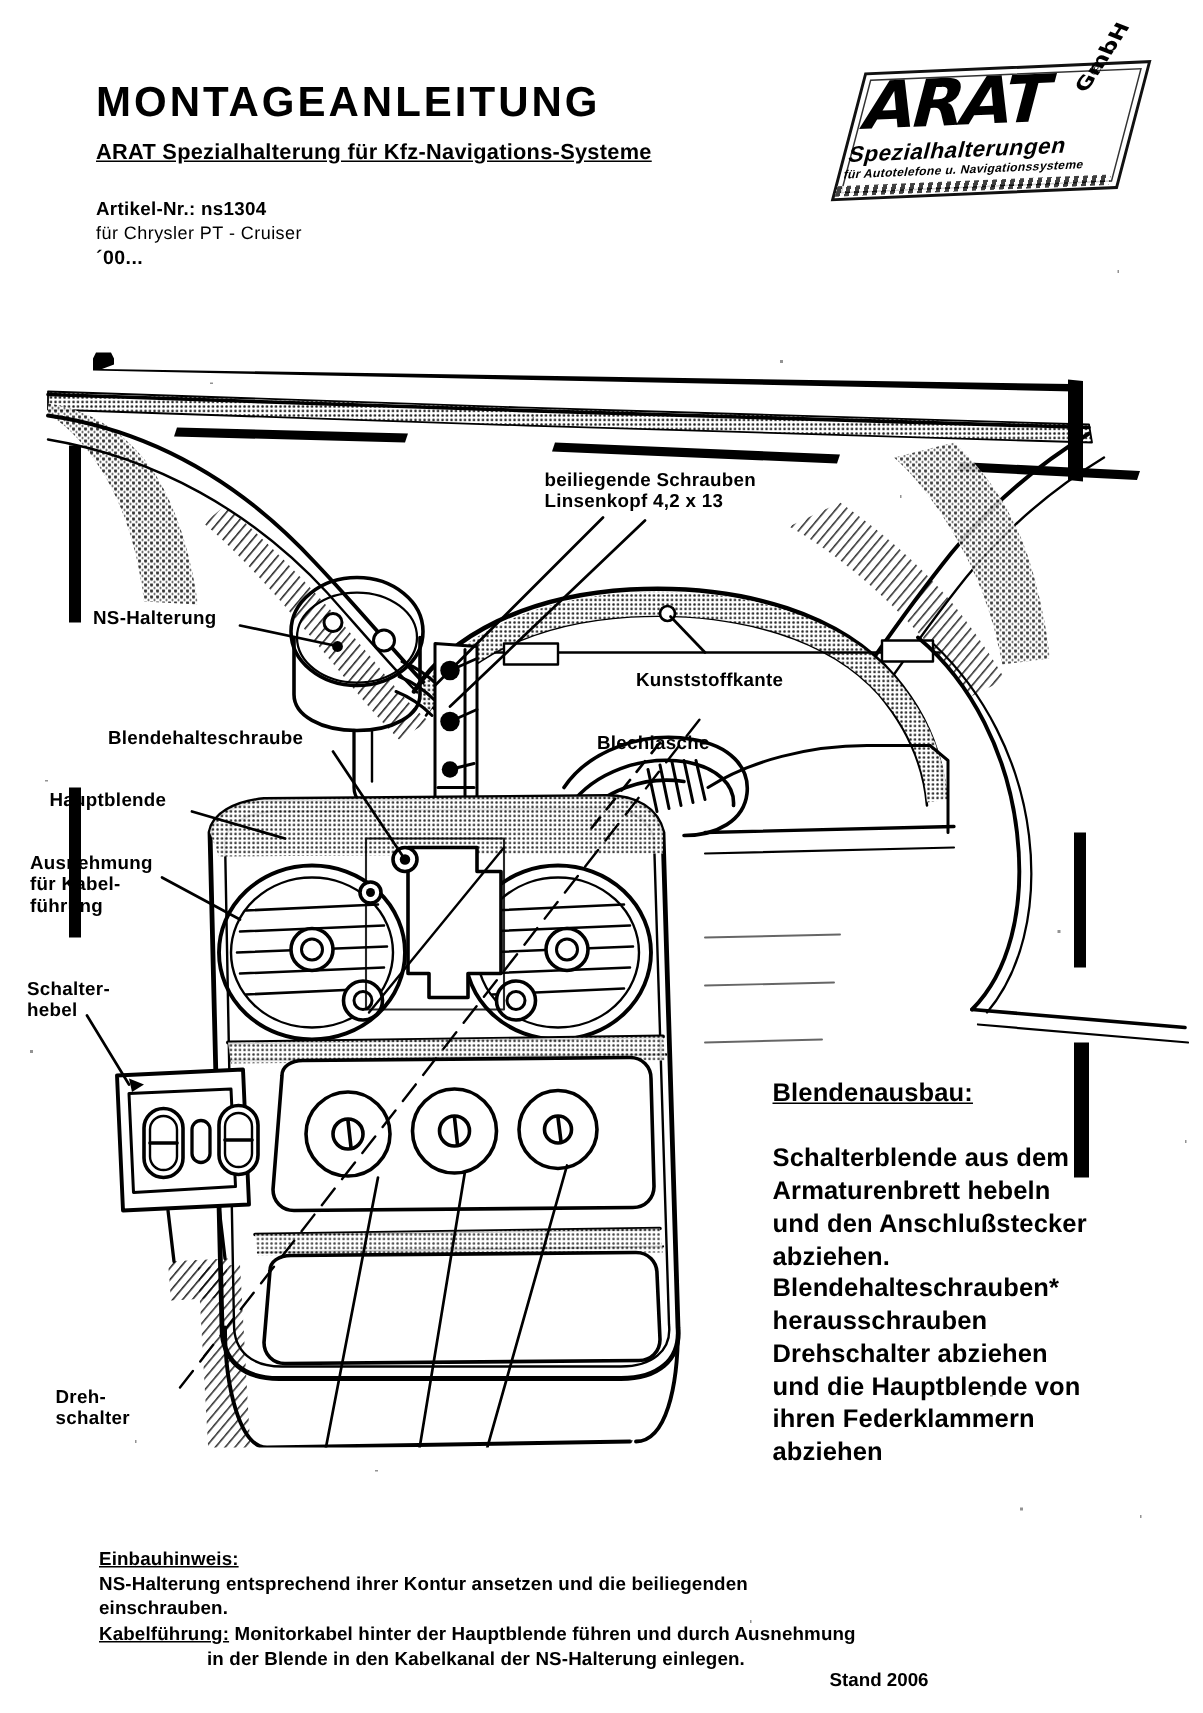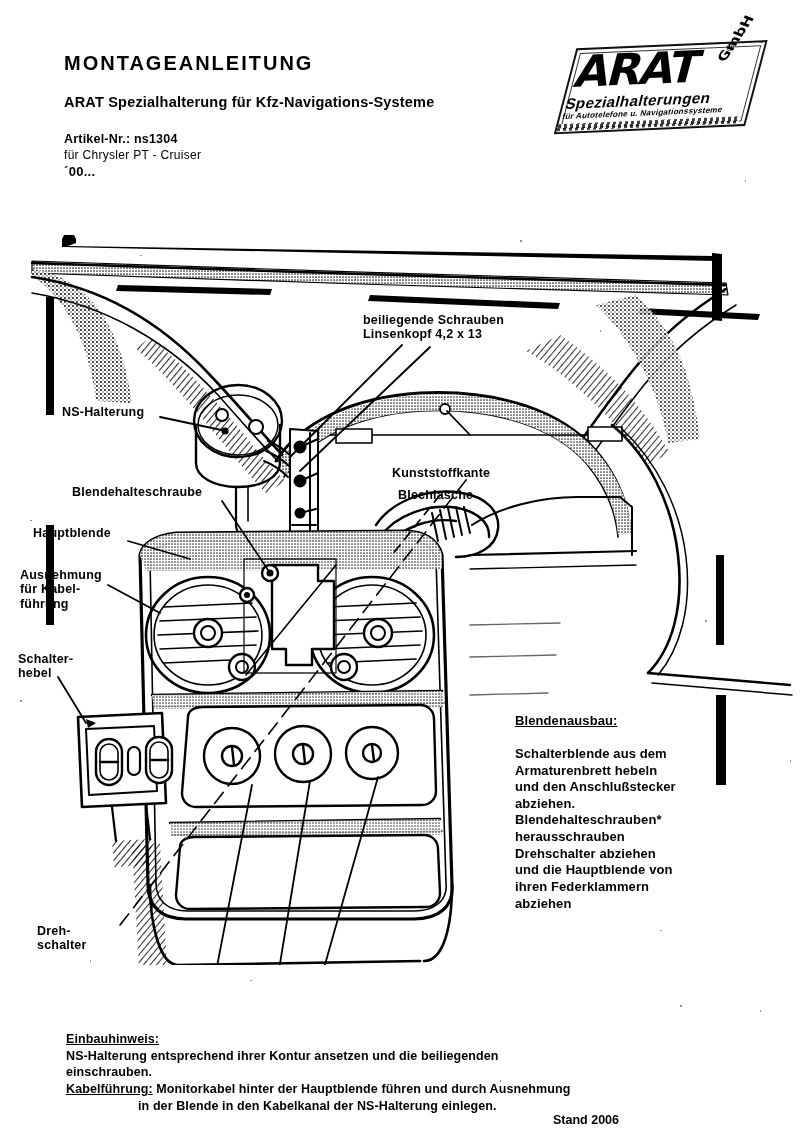--- a/index.html
+++ b/index.html
@@ -16,29 +16,30 @@
     width: 802px;
     height: 1142px;
     background: #ffffff;
     overflow: hidden;
   }
   .abs { position: absolute; }
 
   
   #title-main {
     left: 64px; top: 52px;
-    font-size: 20px;
+    font-size: 28px;
     font-weight: bold;
     letter-spacing: 2.0px;
   }
   #subtitle {
     left: 64px; top: 94px;
     font-size: 14.5px;
     font-weight: bold;
     letter-spacing: 0.2px;
+    text-decoration: underline;
   }
   #article-no {
     left: 64px; top: 132px;
     font-size: 12.5px;
     letter-spacing: 0.2px;
     font-weight: bold;
   }
   #vehicle {
     left: 64px; top: 148px;
     font-size: 12px;
@@ -130,32 +131,32 @@
   .callout {
     font-size: 12.5px;
     font-weight: bold;
     letter-spacing: 0.2px;
     line-height: 1.15;
     white-space: pre;
   }
 
   .lbl-screws  { left: 363px; top: 313px; }
   .lbl-nshalt  { left: 62px;  top: 405px; }
-  .lbl-kunst   { left: 392px; top: 446px; margin-top: 20px; }
+  .lbl-kunst   { left: 424px; top: 446px; }
   .lbl-blend   { left: 72px;  top: 485px; text-align: center; }
   .lbl-blech   { left: 398px; top: 488px; }
   .lbl-haupt   { left: 33px;  top: 526px; }
   .lbl-ausn    { left: 20px;  top: 568px; }
   .lbl-schalt  { left: 18px;  top: 652px; }
   .lbl-dreh    { left: 25px;  top: 924px; margin-left: 12px; }
 
   
   #blendenausbau {
     left: 515px; top: 696px;
-    font-size: 13px;
+    font-size: 17px;
     font-weight: bold;
     line-height: 1.28;
     letter-spacing: 0.1px;
     white-space: pre-line;
   }
   #blendenausbau .hdr {
     text-decoration: underline;
   }
 
   

